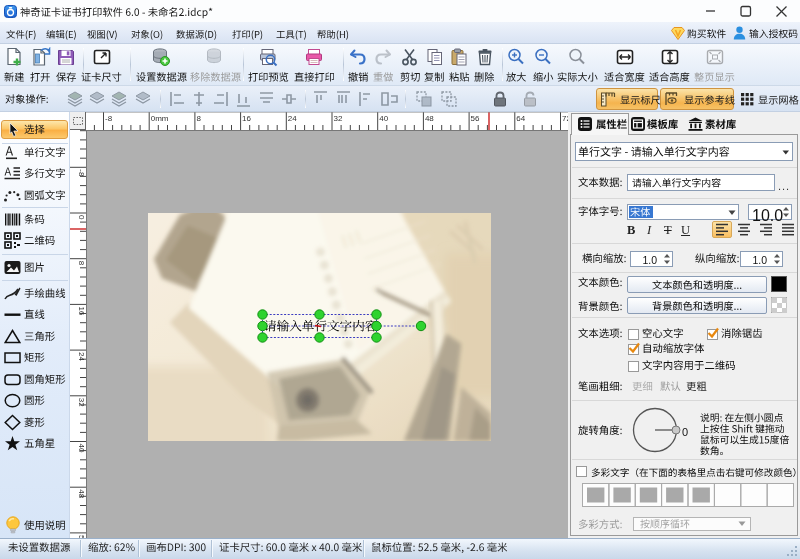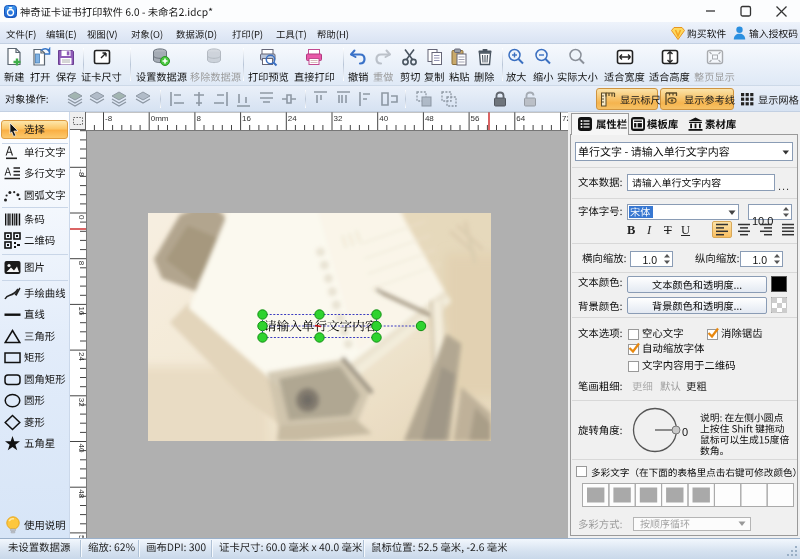--- a/index.html
+++ b/index.html
@@ -724,21 +724,21 @@
   </svg>
 <div class="abs" style="left:627px;top:204px;width:112px;height:16px;background:#fff;border:1px solid #8a9cb5"></div>
 <div class="abs" style="left:629px;top:206px;width:24px;height:12px;background:#3878d2"></div>
 <svg class="tx" style="left:630px;top:203.7px" width="22.4" height="15.1">
     <path transform="translate(0,11.8)" d="M4.7 -6.2V-4.5H0.8V-3.8H4.1C3.2 -2.3 1.7 -0.9 0.3 -0.3C0.5 -0.1 0.8 0.2 0.9 0.4C2.3 -0.4 3.8 -1.9 4.7 -3.5V0.8H5.5V-3.4C6.4 -1.9 7.9 -0.5 9.3 0.3C9.4 0.1 9.7 -0.2 9.9 -0.4C8.5 -1 7 -2.4 6.1 -3.8H9.4V-4.5H5.5V-6.2ZM4.4 -8.4C4.6 -8.1 4.7 -7.7 4.9 -7.4H0.8V-5.2H1.6V-6.7H8.6V-5.2H9.4V-7.4H5.8C5.6 -7.8 5.4 -8.2 5.2 -8.6Z M12.8 -8.5C12.3 -7 11.4 -5.5 10.5 -4.5C10.7 -4.3 10.9 -3.9 11 -3.7C11.3 -4 11.6 -4.4 11.8 -4.9V0.8H12.6V-6.2C12.9 -6.9 13.2 -7.6 13.5 -8.3ZM14.4 -1.8V-1.1H16.1V0.8H16.9V-1.1H18.5V-1.8H16.9V-5.3C17.5 -3.5 18.5 -1.8 19.5 -0.9C19.7 -1.1 19.9 -1.3 20.1 -1.5C19 -2.3 18 -4.1 17.4 -5.8H19.9V-6.5H16.9V-8.5H16.1V-6.5H13.2V-5.8H15.7C15 -4 14 -2.3 12.8 -1.4C13 -1.3 13.3 -1 13.4 -0.8C14.5 -1.8 15.5 -3.5 16.1 -5.3V-1.8Z" fill="#fff"></path>
   </svg>
 <svg class="abs" style="left:728px;top:210px" width="9" height="6">
     <path d="M0.5 0.5 L4 5 7.5 0.5Z" fill="#444"></path>
   </svg>
 <div class="abs" style="left:748px;top:204px;width:44px;height:16px;background:#fff;border:1px solid #8a9cb5"></div>
-<div class="abs" style="left:752px;top:215px;width:30px;height:10px;font-size:11px;color:#111;font-family:'Liberation Sans'">10.0</div>
+<div class="abs" style="left:752px;top:207px;width:30px;height:10px;font-size:16px;color:#111;font-family:'Liberation Sans'">10.0</div>
 <svg class="abs" style="left:782px;top:206px" width="8" height="12">
     <path d="M1 4.5 L4 1 7 4.5Z" fill="#555"></path>
     <path d="M1 7.5 L4 11 7 7.5Z" fill="#555"></path>
   </svg>
 <div class="abs" style="left:627px;top:223px;width:15px;height:15px;font-size:12.5px;font-weight:bold;color:#222;font-family:'Liberation Serif',serif">B</div>
 <div class="abs" style="left:647px;top:223px;width:15px;height:15px;font-size:12.5px;font-style:italic;color:#222;font-family:'Liberation Serif',serif">I</div>
 <div class="abs" style="left:664px;top:223px;width:15px;height:15px;font-size:12.5px;color:#222;text-decoration:line-through;font-family:'Liberation Serif',serif">T</div>
 <div class="abs" style="left:681px;top:223px;width:15px;height:15px;font-size:12.5px;color:#222;text-decoration:underline;font-family:'Liberation Serif',serif">U</div>
 <div class="abs" style="left:712px;top:221px;width:20px;height:17px;background:linear-gradient(#fde3a7,#f9bf62);border:1px solid #d8a858;border-radius:2px"></div>
 <svg class="abs" style="left:713px;top:221px" width="18" height="17" viewBox="0 0 18 17">

